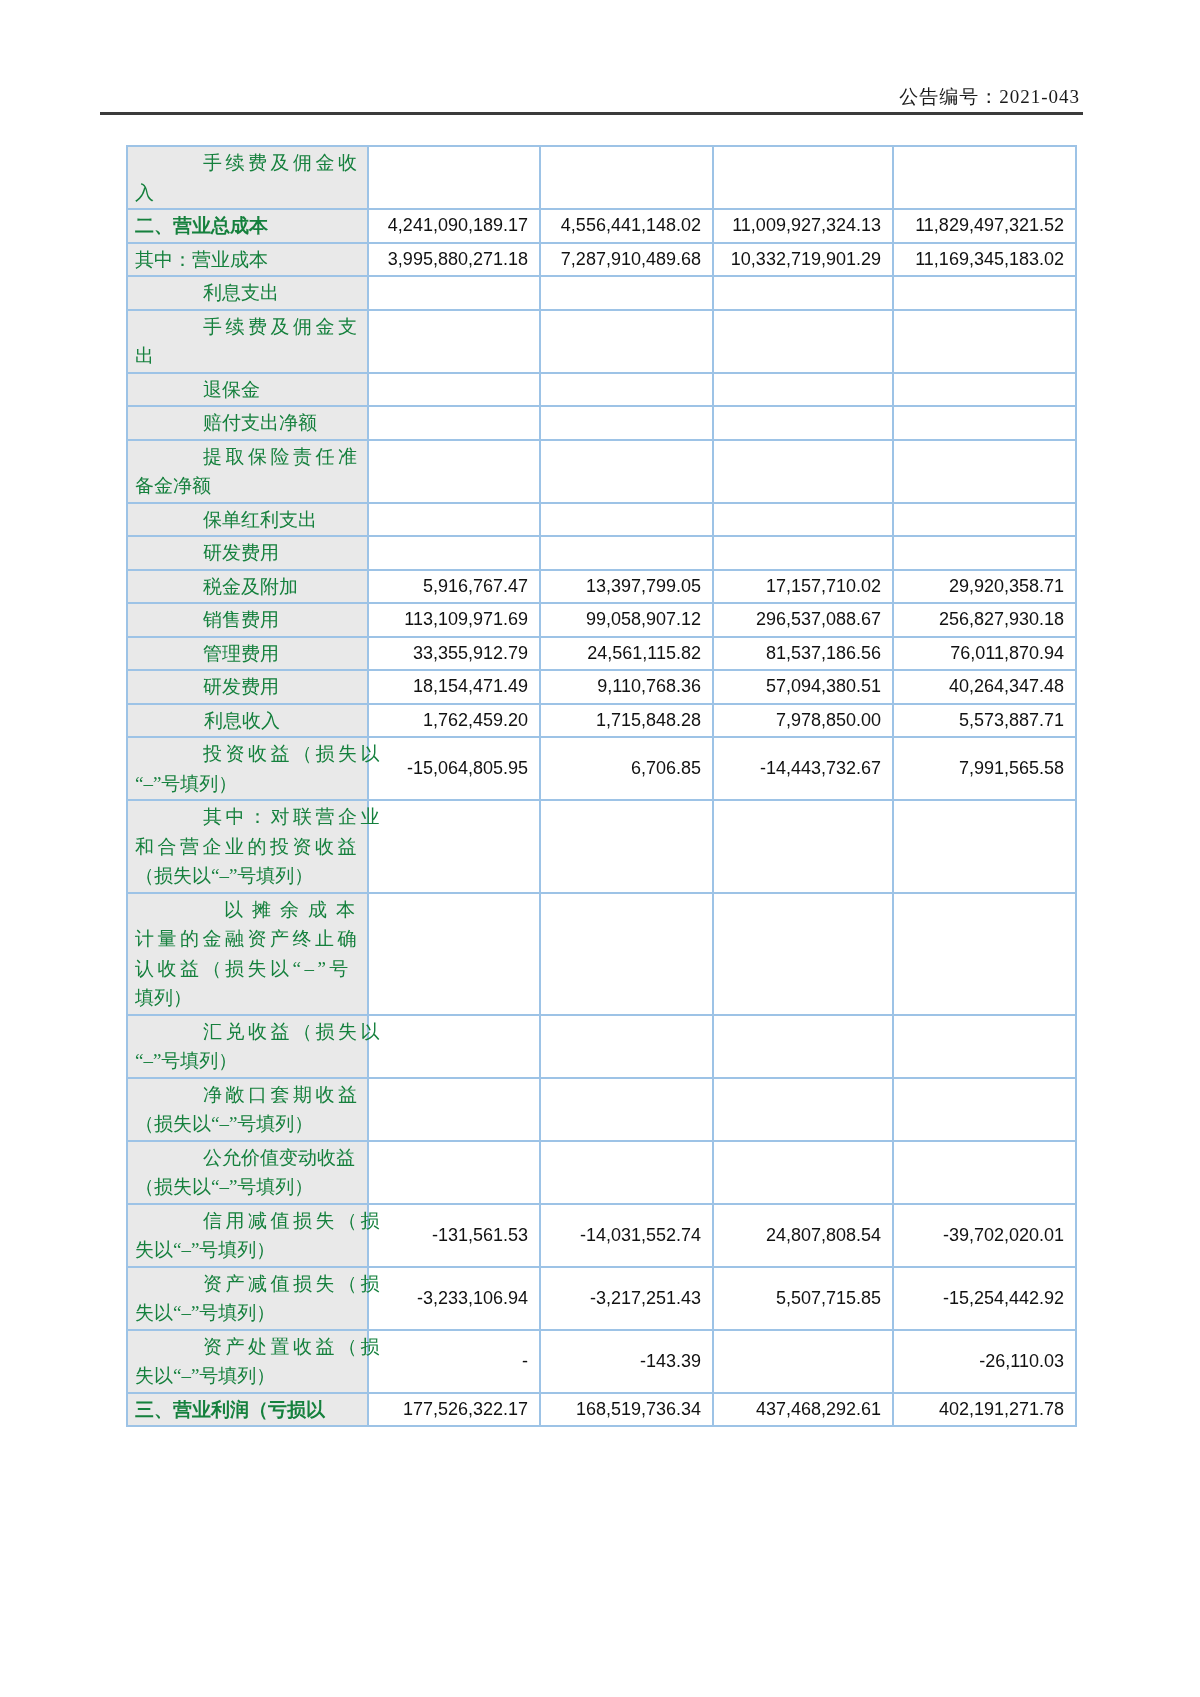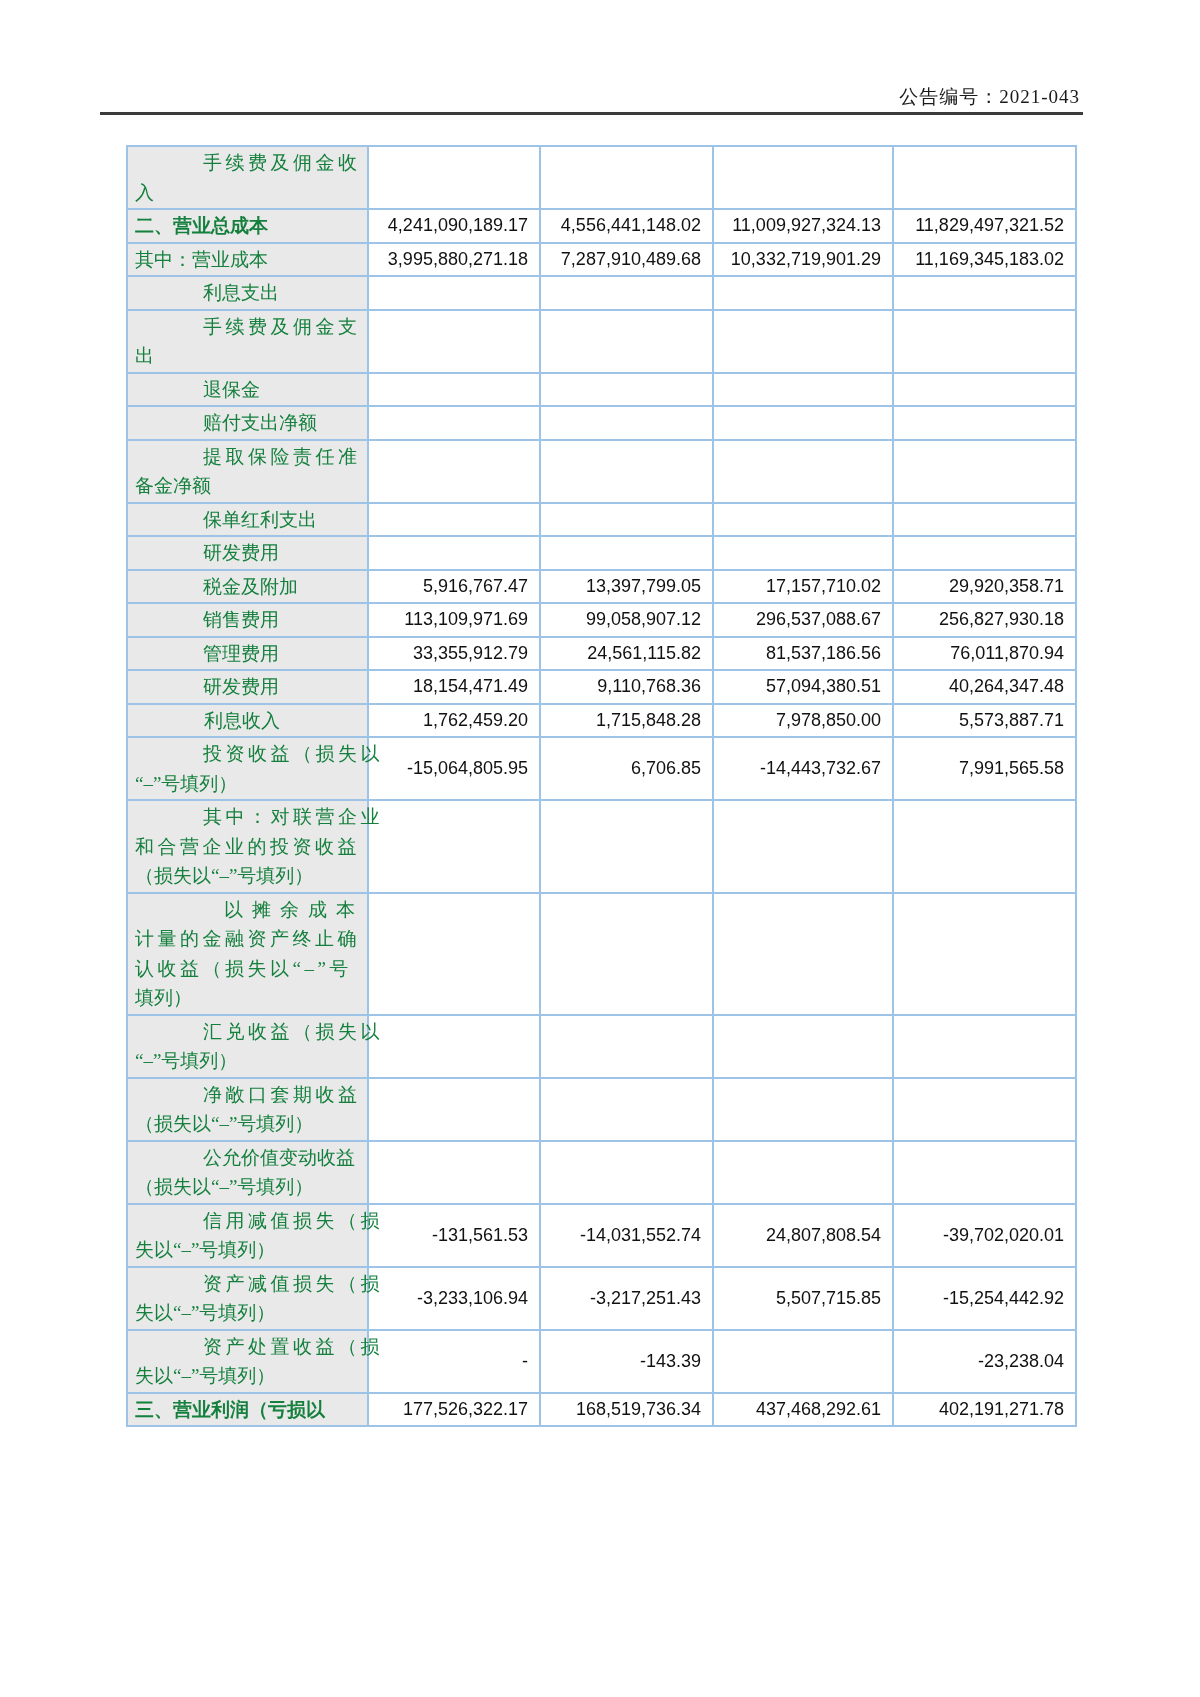--- a/index.html
+++ b/index.html
@@ -306,21 +306,21 @@
     <td class="num">-15,254,442.92</td>
   </tr>
         <tr>
     <td class="label">
             <div class="line ind1 sp1">资产处置收益（损</div>
             <div class="line ind0">失以“–”号填列）</div>
           </td>
     <td class="num">-</td>
     <td class="num">-143.39</td>
     <td class="num"></td>
-    <td class="num">-23,238.04</td>
+    <td class="num">-26,110.03</td>
   </tr>
         <tr class="bold">
     <td class="label">
             <div class="line ind0">三、营业利润（亏损以</div>
           </td>
     <td class="num">177,526,322.17</td>
     <td class="num">168,519,736.34</td>
     <td class="num">437,468,292.61</td>
     <td class="num">402,191,271.78</td>
   </tr>

